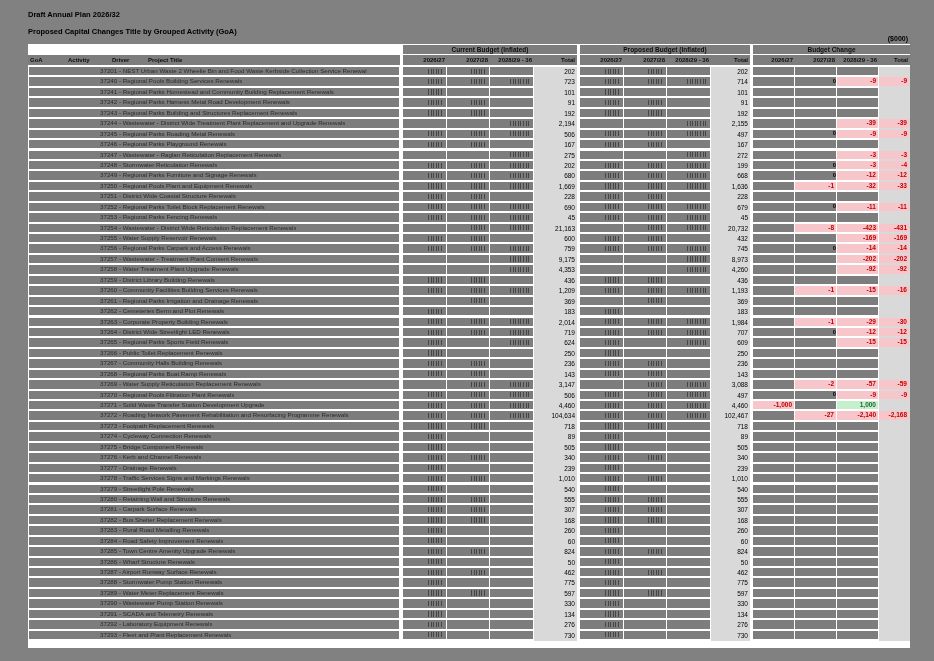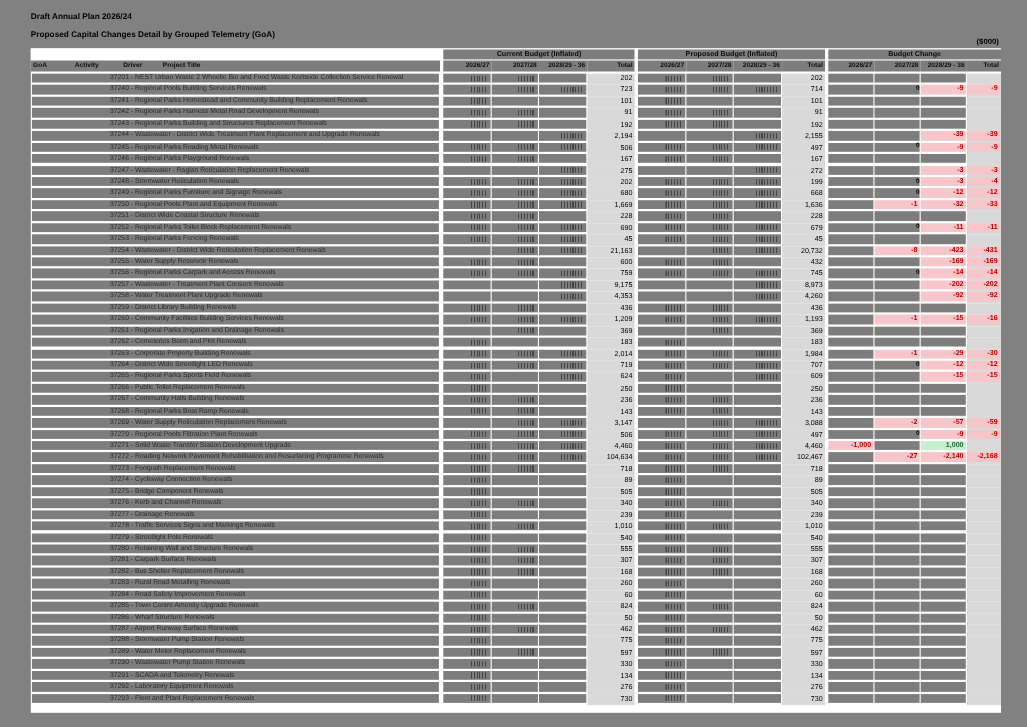--- a/index.html
+++ b/index.html
@@ -31,22 +31,22 @@
   .tv{position:absolute;right:2px;top:0;line-height:10.45px;font-size:6.5px;color:#000;}
   .pv{position:absolute;left:0;right:1px;top:0;height:8.4px;background:#f6c6ca;color:#c00000;font-size:6.5px;font-weight:bold;text-align:right;line-height:8.4px;}
   .pv span,.gv span{padding-right:2px;display:block;}
   .gv{position:absolute;left:0;right:1px;top:0;height:8.4px;background:#c6efce;color:#1e6b30;font-size:6.5px;font-weight:bold;text-align:right;line-height:8.4px;}
   .g0{position:absolute;right:0px;top:0.6px;font-size:5.8px;color:#000;line-height:7px;font-weight:bold;}
 </style>
 </head>
 <body>
 
 <div class="page">
-  <div class="doc-title">Draft Annual Plan 2026/24</div>
-  <div class="doc-subtitle">Proposed Capital Changes Detail by Grouped Telemetry (GoA)</div>
+  <div class="doc-title">Draft Annual Plan 2026/32</div>
+  <div class="doc-subtitle">Proposed Capital Changes Title by Grouped Activity (GoA)</div>
   <div class="units">($000)</div>
 
   <div class="tbl">
 
     <div class="grp-row">
       <div class="grp-spacer"></div>
       <div class="band" style="width:174px">Current Budget (Inflated)</div>
       <div class="grp-sep"></div>
       <div class="band" style="width:170px">Proposed Budget (Inflated)</div>
       <div class="grp-sep"></div>

